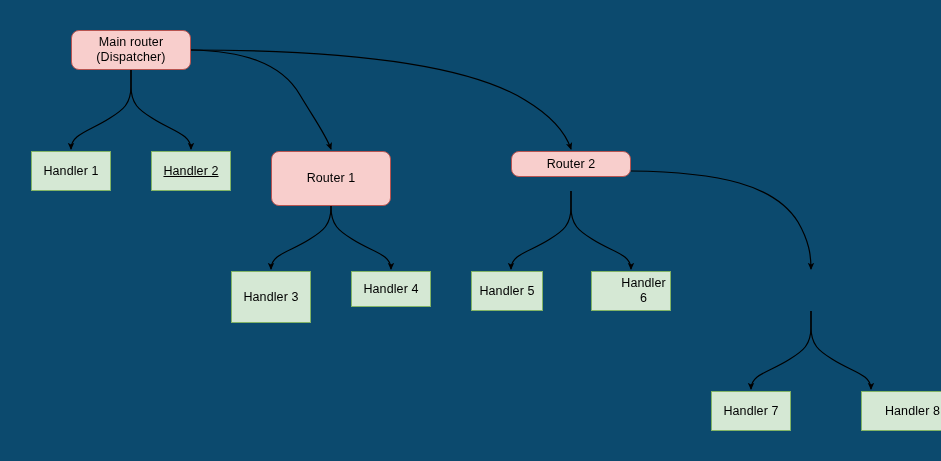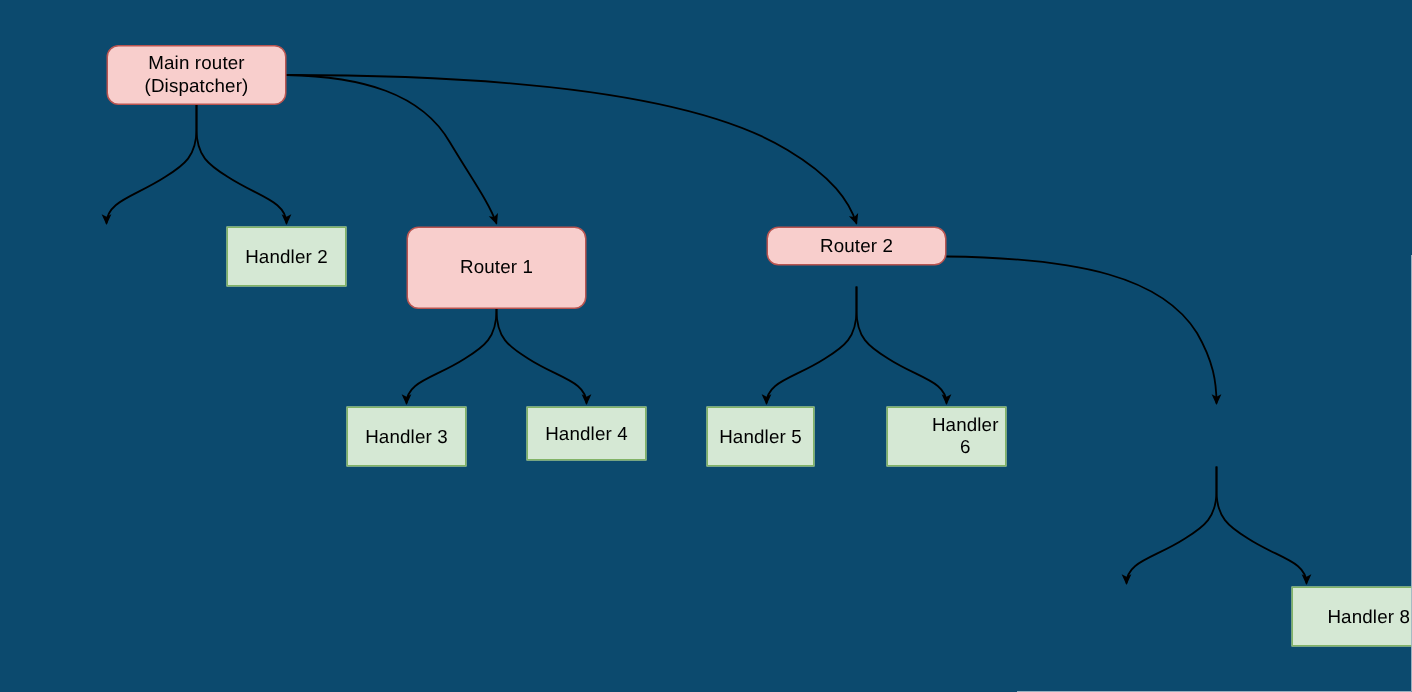--- a/index.html
+++ b/index.html
@@ -87,48 +87,54 @@
     <path d="M 811 311 L 811 327 C 811 345 803 351 790 359 C 770 372 751 374 751 389" fill="none" stroke="#000000" stroke-width="1.2" marker-end="url(#arrowhead)"></path>
 
     <path d="M 811 311 L 811 327 C 811 345 819 351 832 359 C 852 372 871 374 871 389" fill="none" stroke="#000000" stroke-width="1.2" marker-end="url(#arrowhead)"></path>
   </svg>
 
   <div class="node node-router" style="left:71px;top:30px;width:120px;height:40px;">
     <span class="node-label">Main router
 (Dispatcher)</span>
   </div>
 
+  <div class="node node-handler" style="left:31px;top:151px;width:80px;height:40px;">
+    <span class="node-label">Handler 1</span>
+  </div>
 
-  <div class="node node-handler" style="left:151px;top:151px;width:80px;height:40px;">
+  <div class="node node-handler" style="left:151px;top:151px;width:80px;height:40px;text-decoration:underline;">
     <span class="node-label">Handler 2</span>
   </div>
 
   <div class="node node-router" style="left:271px;top:151px;width:120px;height:55px;">
     <span class="node-label">Router 1</span>
   </div>
 
   <div class="node node-router" style="left:511px;top:151px;width:120px;height:26px;">
     <span class="node-label">Router 2</span>
   </div>
 
-  <div class="node node-handler" style="left:231px;top:271px;width:80px;height:40px;">
+  <div class="node node-handler" style="left:231px;top:271px;width:80px;height:52px;">
     <span class="node-label">Handler 3</span>
   </div>
 
   <div class="node node-handler" style="left:351px;top:271px;width:80px;height:36px;">
     <span class="node-label">Handler 4</span>
   </div>
 
   <div class="node node-handler" style="left:471px;top:271px;width:72px;height:40px;">
     <span class="node-label">Handler 5</span>
   </div>
 
   <div class="node node-handler" style="left:591px;top:271px;width:80px;height:40px;padding-left:25px;">
     <span class="node-label">Handler 6</span>
   </div>
 
 
+  <div class="node node-handler" style="left:711px;top:391px;width:80px;height:40px;">
+    <span class="node-label">Handler 7</span>
+  </div>
 
   <div class="node node-handler" style="left:861px;top:391px;width:103px;height:40px;">
     <span class="node-label">Handler 8</span>
   </div>
 
 </div>
 
 </body></html>

